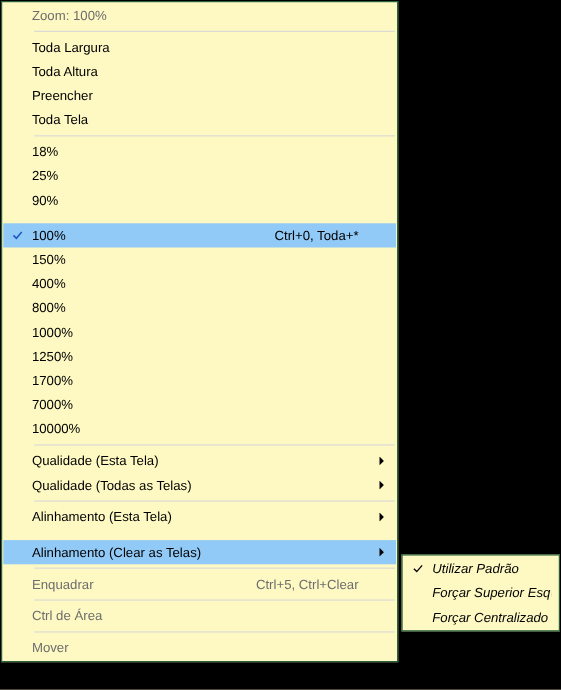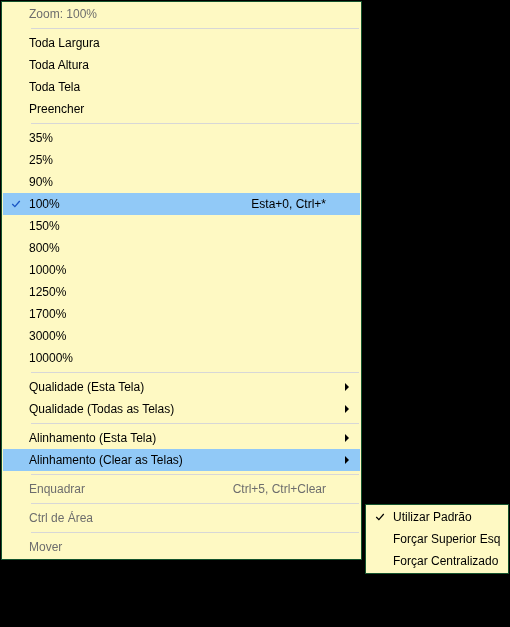--- a/index.html
+++ b/index.html
@@ -20,20 +20,21 @@
     box-shadow: 2px 2px 4px rgba(0,0,0,0.25);
     padding:1px;
   }
   .menu-main {
     top:1px; left:1px;
     width:361px;
   }
   .menu-sub {
     top:504px; left:365px;
     width:144px;
+    font-style:italic;
   }
   .item {
     display:flex;
     align-items:center;
     height:22px;
     padding:0 6px 0 0;
   }
   .item .iconcol {
     width:26px;
     display:flex;
@@ -54,21 +55,21 @@
   .item .arrowcol {
     width:14px;
     display:flex;
     align-items:center;
     justify-content:center;
     flex-shrink:0;
     font-size:10px;
   }
   .disabled { color:#6d6d6d; }
   .disabled .shortcut { color:#6d6d6d; }
-  .selected { background:#91c9f7; }
+  .selected { background:#91c9f7;margin-top:10px; }
   .sep {
     height:1px;
     background:#d7d7d7;
     margin:3px 1px 3px 28px;
   }
   .check svg { width:12px; height:12px; }
 </style>
 </head>
 <body>
 
@@ -87,84 +88,89 @@
     <span class="label">Toda Largura</span>
     <span class="arrowcol"></span>
   </div>
   <div class="item">
     <span class="iconcol"></span>
     <span class="label">Toda Altura</span>
     <span class="arrowcol"></span>
   </div>
   <div class="item">
     <span class="iconcol"></span>
+    <span class="label">Preencher</span>
+    <span class="arrowcol"></span>
+  </div>
+  <div class="item">
+    <span class="iconcol"></span>
     <span class="label">Toda Tela</span>
     <span class="arrowcol"></span>
   </div>
-  <div class="item">
-    <span class="iconcol"></span>
-    <span class="label">Preencher</span>
-    <span class="arrowcol"></span>
-  </div>
-
-  <div class="sep"></div>
-
-  <div class="item">
-    <span class="iconcol"></span>
-    <span class="label">35%</span>
+
+  <div class="sep"></div>
+
+  <div class="item">
+    <span class="iconcol"></span>
+    <span class="label">18%</span>
     <span class="arrowcol"></span>
   </div>
   <div class="item">
     <span class="iconcol"></span>
     <span class="label">25%</span>
     <span class="arrowcol"></span>
   </div>
   <div class="item">
     <span class="iconcol"></span>
     <span class="label">90%</span>
     <span class="arrowcol"></span>
   </div>
   <div class="item selected">
     <span class="iconcol check">
       <svg viewBox="0 0 16 16">
           <path d="M3 8 L6.5 11.5 L13 4" stroke="#1a56c4" stroke-width="1.8" fill="none"></path>
         </svg>
     </span>
     <span class="label">100%</span>
-    <span class="shortcut">Esta+0, Ctrl+*</span>
+    <span class="shortcut">Ctrl+0, Toda+*</span>
     <span class="arrowcol"></span>
   </div>
   <div class="item">
     <span class="iconcol"></span>
     <span class="label">150%</span>
     <span class="arrowcol"></span>
   </div>
   <div class="item">
     <span class="iconcol"></span>
+    <span class="label">400%</span>
+    <span class="arrowcol"></span>
+  </div>
+  <div class="item">
+    <span class="iconcol"></span>
     <span class="label">800%</span>
     <span class="arrowcol"></span>
   </div>
   <div class="item">
     <span class="iconcol"></span>
     <span class="label">1000%</span>
     <span class="arrowcol"></span>
   </div>
   <div class="item">
     <span class="iconcol"></span>
     <span class="label">1250%</span>
     <span class="arrowcol"></span>
   </div>
   <div class="item">
     <span class="iconcol"></span>
     <span class="label">1700%</span>
     <span class="arrowcol"></span>
   </div>
   <div class="item">
     <span class="iconcol"></span>
-    <span class="label">3000%</span>
+    <span class="label">7000%</span>
     <span class="arrowcol"></span>
   </div>
   <div class="item">
     <span class="iconcol"></span>
     <span class="label">10000%</span>
     <span class="arrowcol"></span>
   </div>
 
   <div class="sep"></div>
 

